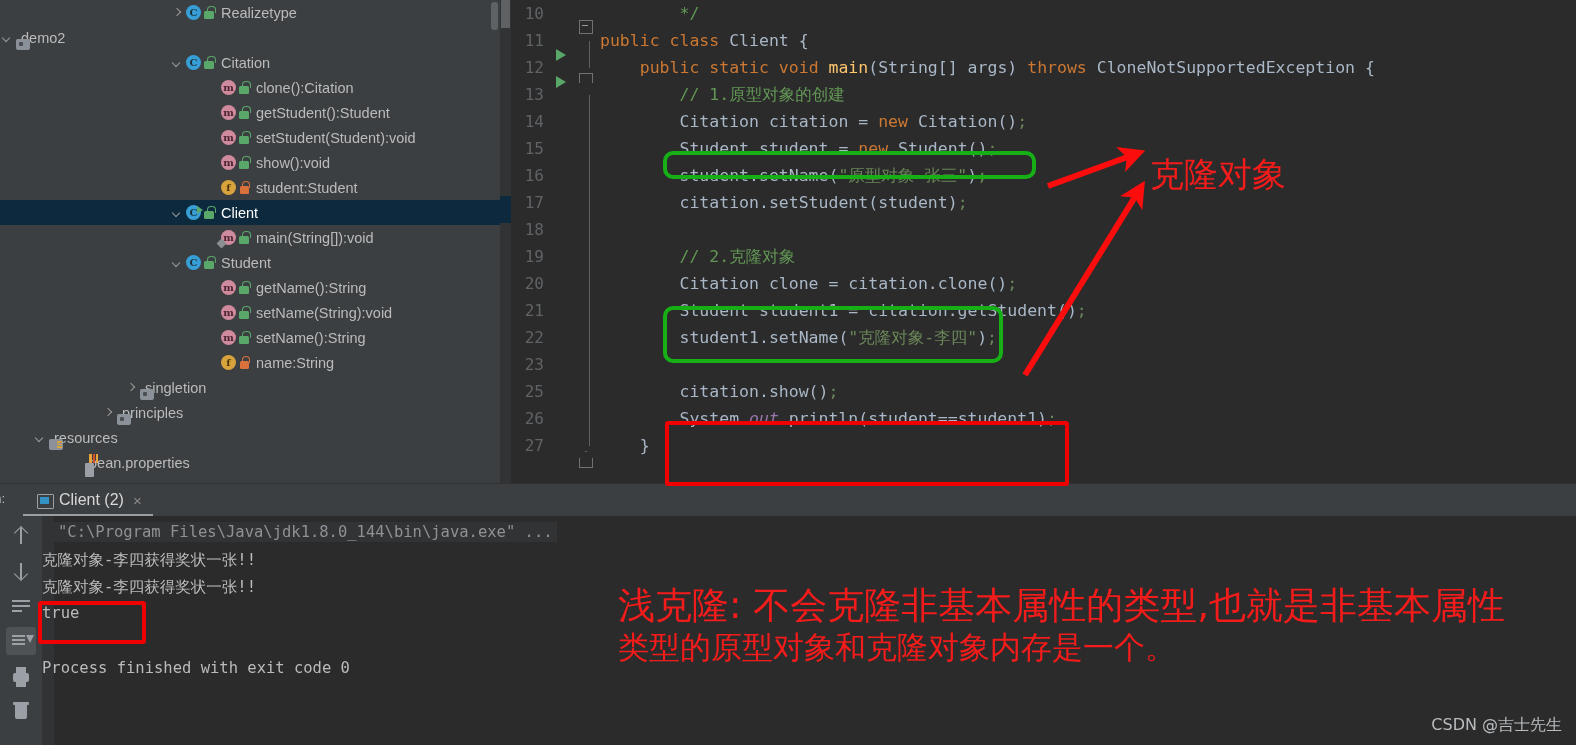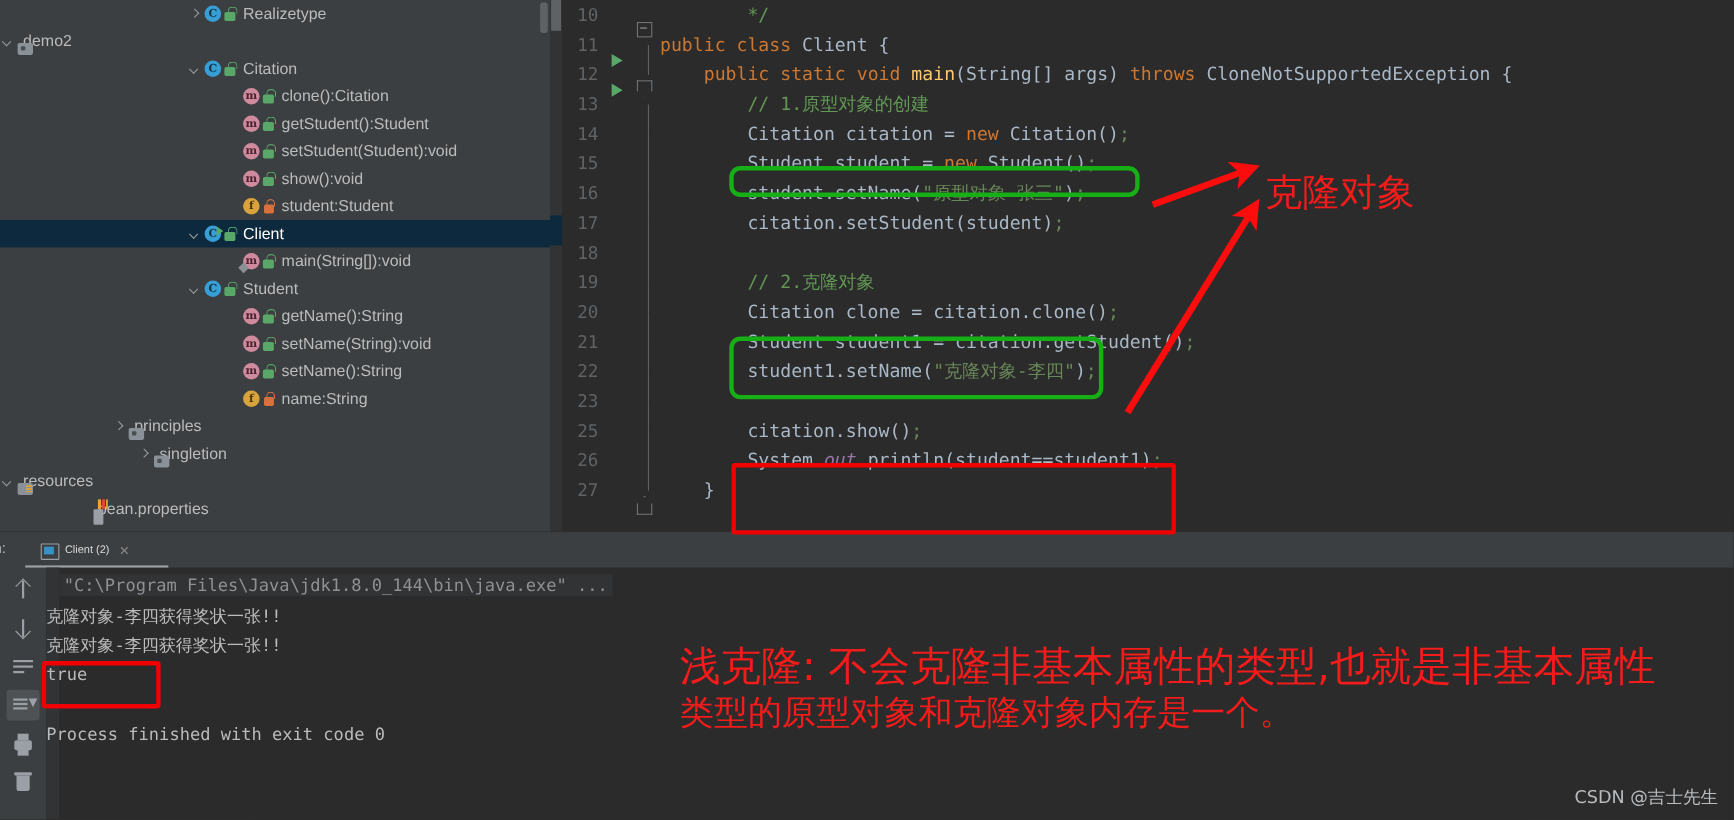--- a/index.html
+++ b/index.html
@@ -220,21 +220,21 @@
     width:15px; height:13px; position:relative;
   }
   #run-tab-icon::before {
     content:""; position:absolute; left:0; top:0; width:15px; height:13px;
     border:1.6px solid #9aa0a6; border-radius:1px;
   }
   #run-tab-icon::after {
     content:""; position:absolute; left:3px; top:3px; width:9px; height:7px;
     background:#3592c4;
   }
-  #run-tab-title { font-size:10px; color:#d8d8d8; }
+  #run-tab-title { font-size:16px; color:#d8d8d8; }
   #run-tab-close {
     font-size:15px; color:#8a8a8a; margin-left:2px; line-height:1;
   }
   #run-tab-underline {
     position:absolute; left:23px; top:30px; width:130px; height:3px; background:#9a9fa3;
   }
   #run-sidebar {
     position:absolute; left:0; top:32px; width:42px; height:229px; background:#3c3f41;
     display:flex; flex-direction:column; align-items:center; padding-top:6px; gap:7px;
   }
@@ -447,31 +447,31 @@
           <span class="tree-label">setName():String</span>
         </div>
         <div class="tree-row" style="padding-left: 205px;">
           <span class="tw"></span>
           <span class="ic">
             <span class="ic-circle ic-field">f</span>
           </span>
           <span class="ic-lock-orange"></span>
           <span class="tree-label">name:String</span>
         </div>
+        <div class="tree-row" style="padding-left: 124px;">
+          <span class="tw right"></span>
+          <span class="ic"><span class="ic-folder"></span></span>
+          <span class="tree-label">singletion</span>
+        </div>
         <div class="tree-row" style="padding-left: 101px;">
           <span class="tw right"></span>
           <span class="ic"><span class="ic-folder"></span></span>
           <span class="tree-label">principles</span>
         </div>
-        <div class="tree-row" style="padding-left: 124px;">
-          <span class="tw right"></span>
-          <span class="ic"><span class="ic-folder"></span></span>
-          <span class="tree-label">singletion</span>
-        </div>
-        <div class="tree-row" style=" text-align: center;">
+        <div class="tree-row" style="padding-left: 33px; text-align: center;">
           <span class="tw down"></span>
           <span class="ic"><span class="ic-folder res"></span></span>
           <span class="tree-label">resources</span>
         </div>
         <div class="tree-row" style="padding-left: 68px;">
           <span class="tw"></span>
           <span class="ic"><span class="ic-props"></span></span>
           <span class="tree-label">bean.properties</span>
         </div>
       </div>

